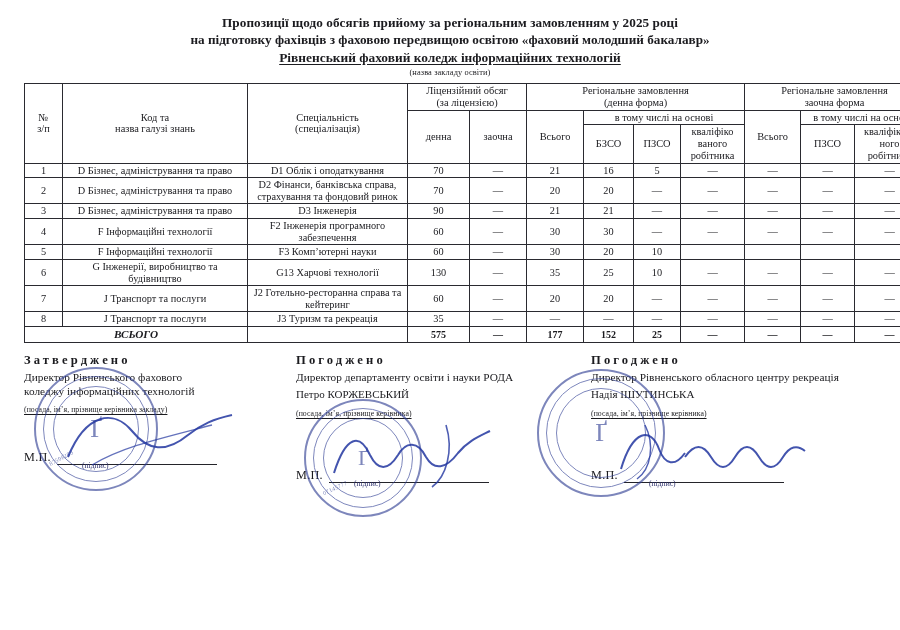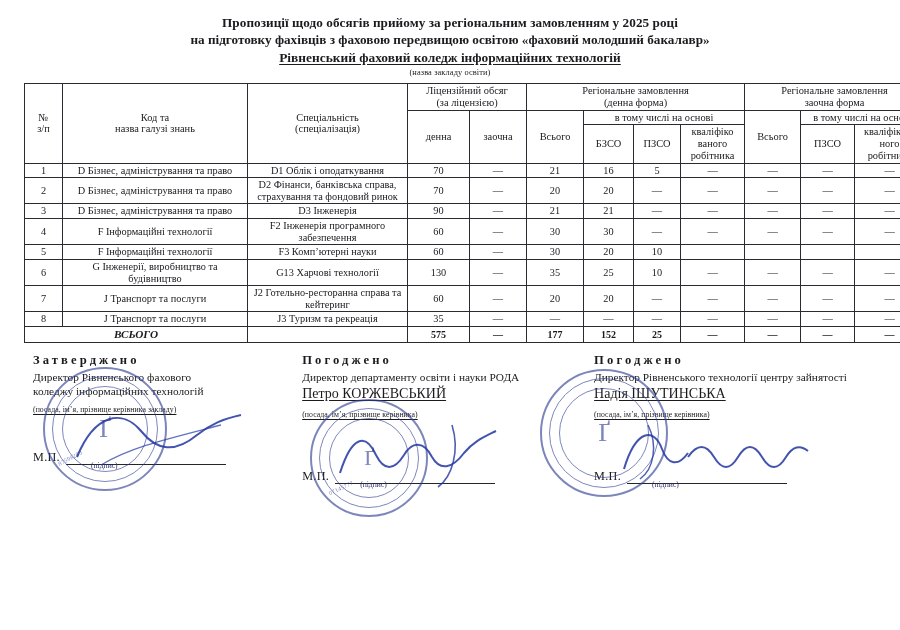--- a/index.html
+++ b/index.html
@@ -106,44 +106,42 @@
     font-weight: bold;
     font-size: 10px;
   }
 
   
   .sign-row {
     position: relative;
     padding: 10px 18px 0 18px;
     display: flex;
     gap: 0;
-    margin-left: 9px;
   }
   .sign-col {
     position: relative;
     box-sizing: border-box;
   }
   .sign-col.c1 { width: 272px; padding-left: 6px; }
   .sign-col.c2 { width: 295px; padding-left: 6px; }
   .sign-col.c3 { width: 297px; padding-left: 6px; }
 
   .sign-head {
     font-size: 12.6px;
     font-weight: bold;
     letter-spacing: 3.1px;
     margin-bottom: 2px;
   }
   .sign-post {
     font-size: 11.3px;
     line-height: 1.26;
   }
   .sign-name {
-    font-size: 14px;
+    font-size: 11px;
     line-height: 1.26;
-    text-decoration: underline;
     text-underline-offset: 1.5px;
     display: inline-block;
     white-space: nowrap;
   }
   .sign-caption {
     font-size: 7.8px;
     text-decoration: underline;
     text-underline-offset: 1.5px;
     display: inline-block;
     margin-top: 0px;
@@ -475,21 +473,21 @@
         </div>
       </div>
       <svg class="ink" width="180" height="70" style="left:36px; top:68px;" viewBox="0 0 180 70">
         <path d="M8 52 C 20 14, 34 12, 44 34 C 52 50, 62 50, 72 34 C 80 20, 92 20, 100 36 C 108 50, 120 48, 132 32 C 142 20, 152 16, 164 10" fill="none" stroke="#2236a0" stroke-width="2" opacity="0.85"></path>
         <path d="M120 4 C 128 30, 120 56, 106 66" fill="none" stroke="#2236a0" stroke-width="1.6" opacity="0.8"></path>
       </svg>
     </div>
 
     <div class="sign-col c3">
       <div class="sign-head">Погоджено</div>
-      <div class="sign-post">Директор Рівненського технології центру зайнятості</div>
+      <div class="sign-post">Директор Рівненського обласного центру рекреація</div>
       <div><span class="sign-name">Надія ІШУТИНСЬКА</span></div>
       <div><span class="sign-caption">(посада, ім’я, прізвище керівника)</span></div>
       <div class="mp-row" style="margin-top:48px;">
         <span class="mp-label">М.П.</span>
         <span class="sig-line"></span>
         <span class="sig-caption">(підпис)</span>
       </div>
 
       <div class="ink" style="left:-48px; top:16px; width:128px; height:128px;">
         <div class="stamp" style="inset:0;">

